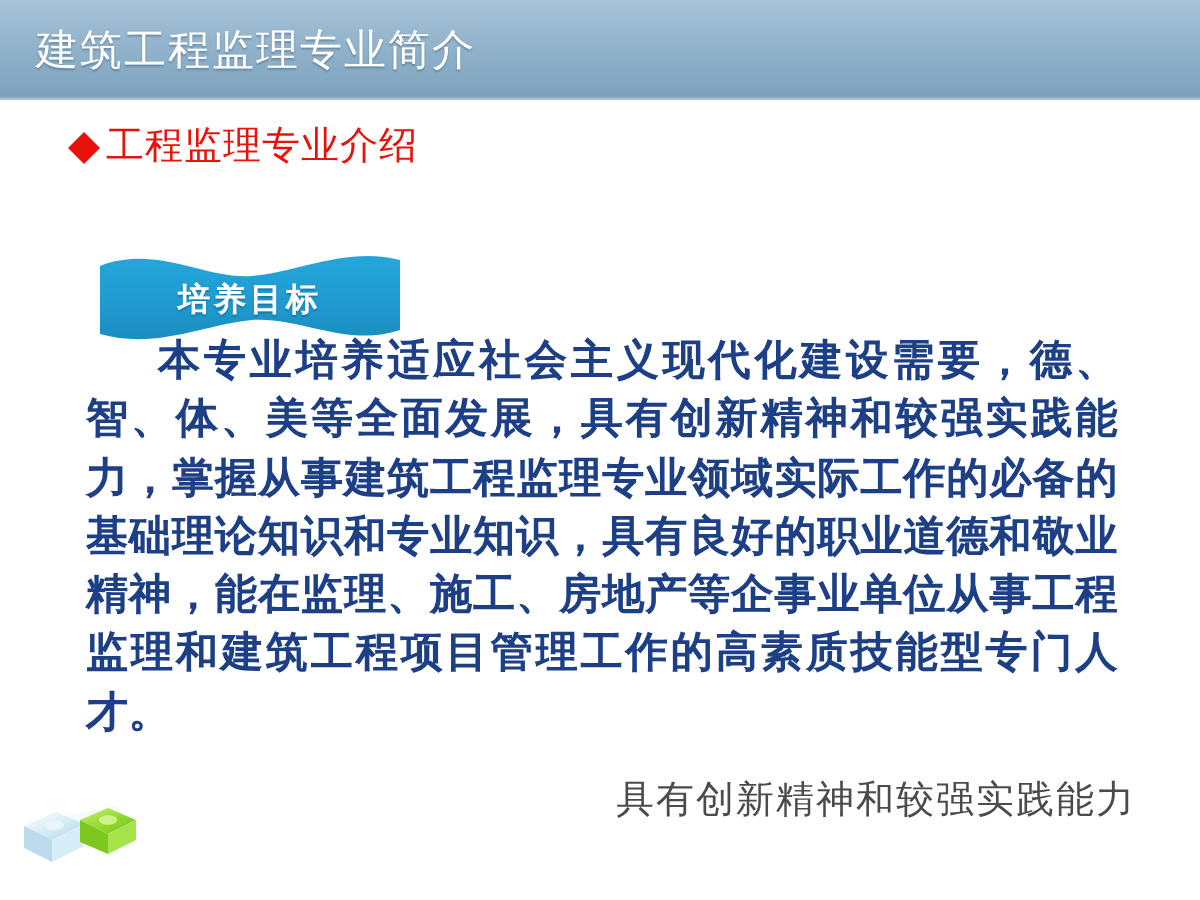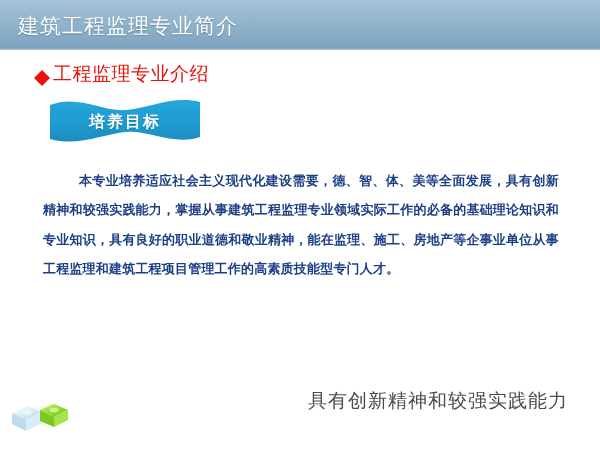--- a/index.html
+++ b/index.html
@@ -62,21 +62,21 @@
     text-shadow: 0 1px 1px rgba(60,90,115,0.45);
     white-space: nowrap;
   }
 
   
   #section-heading {
     position: absolute;
     left: 34px;
     top: 62px;
     display: flex;
-    align-items: center;
+    align-items: flex-start;
     white-space: nowrap;
   }
   #heading-diamond {
     width: 0;
     height: 0;
     border: 8px solid transparent;
     border-bottom-color: #e8120c;
     position: relative;
     top: -4px;
     margin-right: 3px;
@@ -96,21 +96,21 @@
     line-height: 24px;
     color: #e8120c;
     font-weight: 400;
     letter-spacing: 0.5px;
   }
 
   
   #ribbon-banner {
     position: absolute;
     left: 48px;
-    top: 96px;
+    top: 124px;
     width: 154px;
     height: 50px;
   }
   #ribbon-svg {
     position: absolute;
     left: 0;
     top: 0;
     width: 154px;
     height: 50px;
     display: block;
@@ -132,21 +132,21 @@
     padding-top: 2px;
     box-sizing: border-box;
   }
 
   
   #body-paragraph {
     position: absolute;
     left: 43px;
     top: 166px;
     width: 516px;
-    font-size: 13px;
+    font-size: 21px;
     line-height: 29.3px;
     color: #1d3f86;
     font-weight: 700;
     text-align: justify;
     text-justify: inter-ideograph;
     text-indent: 36px;
     letter-spacing: 0.2px;
     word-break: break-all;
   }
 

